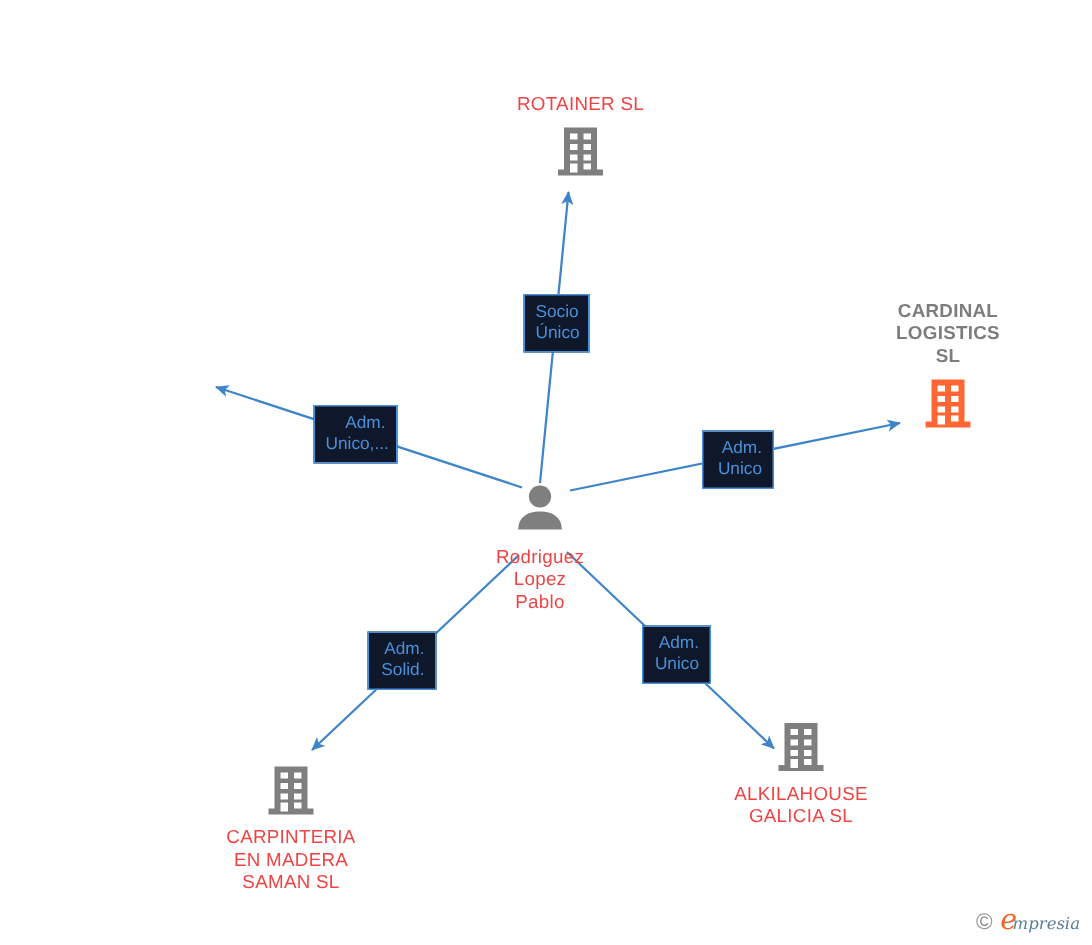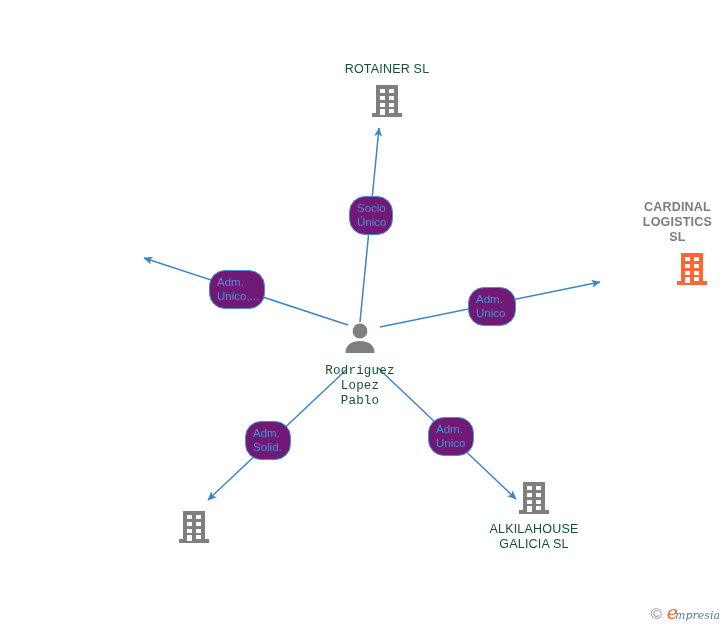--- a/index.html
+++ b/index.html
@@ -32,21 +32,21 @@
     width: 160px;
     margin-left: -80px;
     text-align: center;
     display: flex;
     flex-direction: column;
     align-items: center;
   }
   .node-label {
     font-size: 12.5px;
     line-height: 15px;
-    color: #14532d;
+    color: #ef4444;
     letter-spacing: 0.2px;
     white-space: pre-line;
     font-weight: normal;
   }
   .node-label.bold {
     font-weight: bold;
     color: #7d7d7d;
   }
   .node-label.below {
     margin-top: 4px;
@@ -57,26 +57,26 @@
   .icon-box {
     width: 40px;
     height: 40px;
     display: block;
   }
 
   
   .edge-label {
     position: absolute;
     border: 1.4px solid #4a90d9;
-    border-radius: 16px;
-    background: #701a75;
+    border-radius: 0;
+    background: #0f172a;
     color: #4a90d9;
     font-size: 11.5px;
     line-height: 14px;
-    text-align: left;
+    text-align: right;
     padding: 4px 7px 5px 7px;
     white-space: pre-line;
     box-sizing: border-box;
   }
 
   
   #watermark {
     position: absolute;
     right: 8px;
     bottom: 6px;
@@ -153,41 +153,41 @@
         <rect x="22" y="15" width="5" height="4" fill="#ffffff"></rect>
         <rect x="13" y="22" width="5" height="4" fill="#ffffff"></rect>
         <rect x="22" y="22" width="5" height="4" fill="#ffffff"></rect>
         <rect x="13" y="28" width="5" height="6" fill="#ffffff"></rect>
         <rect x="22" y="28" width="5" height="4" fill="#ffffff"></rect>
       </svg>
     </span>
   </div>
 
 
-  <div class="node" style="left:632px; top:200px;align-items:flex-end;">
+  <div class="node" style="left:632px; top:200px;">
     <div class="node-label above bold">CARDINAL
 LOGISTICS
 SL</div>
     <span class="icon-box">
       <svg viewBox="0 0 40 40" width="40" height="40" xmlns="http://www.w3.org/2000/svg">
         <rect x="9" y="4" width="22" height="30" fill="#ff6633"></rect>
         <rect x="5" y="32" width="30" height="4" fill="#ff6633"></rect>
         <rect x="13" y="8" width="5" height="4" fill="#ffffff"></rect>
         <rect x="22" y="8" width="5" height="4" fill="#ffffff"></rect>
         <rect x="13" y="15" width="5" height="4" fill="#ffffff"></rect>
         <rect x="22" y="15" width="5" height="4" fill="#ffffff"></rect>
         <rect x="13" y="22" width="5" height="4" fill="#ffffff"></rect>
         <rect x="22" y="22" width="5" height="4" fill="#ffffff"></rect>
         <rect x="13" y="28" width="5" height="6" fill="#ffffff"></rect>
         <rect x="22" y="28" width="5" height="4" fill="#ffffff"></rect>
       </svg>
     </span>
   </div>
 
-  <div class="node" style="left:360px; top:320px;font-family:Liberation Mono, monospace;">
+  <div class="node" style="left:360px; top:320px;">
     <span class="icon-box">
       <svg viewBox="0 0 40 40" width="40" height="40" xmlns="http://www.w3.org/2000/svg">
         <circle cx="20" cy="11" r="7.4" fill="#7f7f7f"></circle>
         <path d="M5.5 33 C5.5 24.5 12 21 20 21 C28 21 34.5 24.5 34.5 33 Z" fill="#7f7f7f"></path>
       </svg>
     </span>
     <div class="node-label below">Rodriguez
 Lopez
 Pablo</div>
   </div>
@@ -200,20 +200,23 @@
         <rect x="13" y="8" width="5" height="4" fill="#ffffff"></rect>
         <rect x="22" y="8" width="5" height="4" fill="#ffffff"></rect>
         <rect x="13" y="15" width="5" height="4" fill="#ffffff"></rect>
         <rect x="22" y="15" width="5" height="4" fill="#ffffff"></rect>
         <rect x="13" y="22" width="5" height="4" fill="#ffffff"></rect>
         <rect x="22" y="22" width="5" height="4" fill="#ffffff"></rect>
         <rect x="13" y="28" width="5" height="6" fill="#ffffff"></rect>
         <rect x="22" y="28" width="5" height="4" fill="#ffffff"></rect>
       </svg>
     </span>
+    <div class="node-label below">CARPINTERIA
+EN MADERA
+SAMAN  SL</div>
   </div>
 
   <div class="node" style="left:534px; top:478px;">
     <span class="icon-box">
       <svg viewBox="0 0 40 40" width="40" height="40" xmlns="http://www.w3.org/2000/svg">
         <rect x="9" y="4" width="22" height="30" fill="#7f7f7f"></rect>
         <rect x="5" y="32" width="30" height="4" fill="#7f7f7f"></rect>
         <rect x="13" y="8" width="5" height="4" fill="#ffffff"></rect>
         <rect x="22" y="8" width="5" height="4" fill="#ffffff"></rect>
         <rect x="13" y="15" width="5" height="4" fill="#ffffff"></rect>

